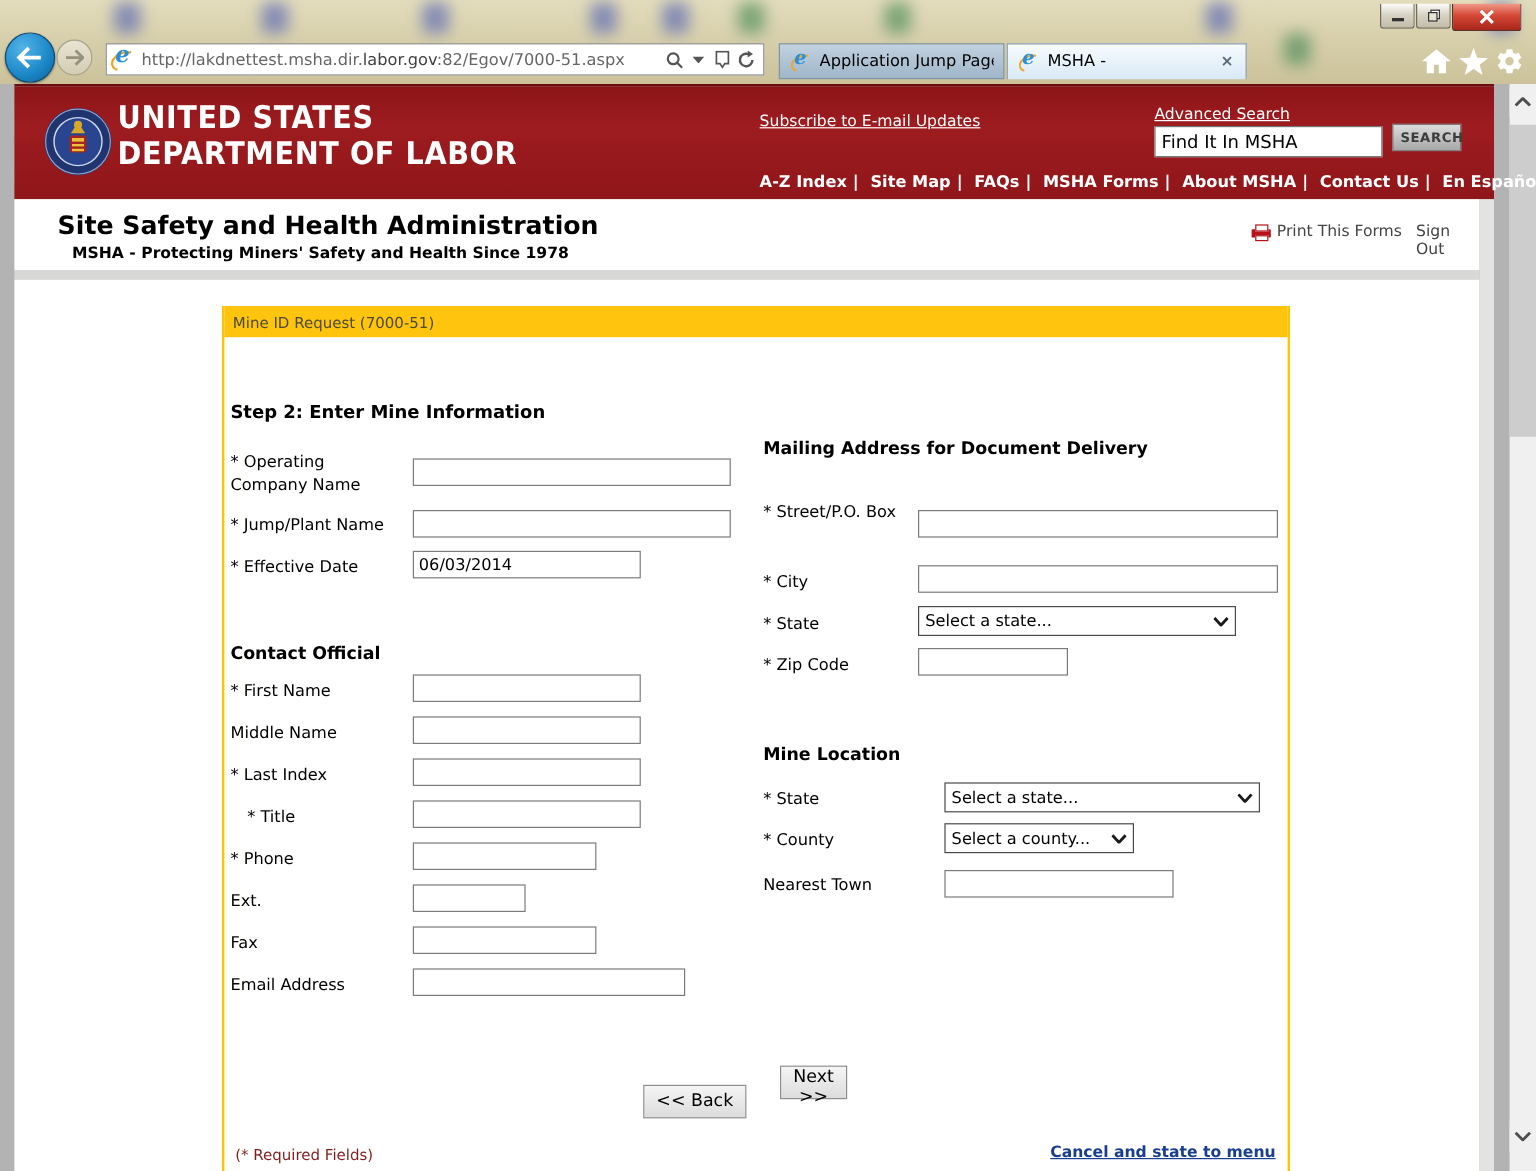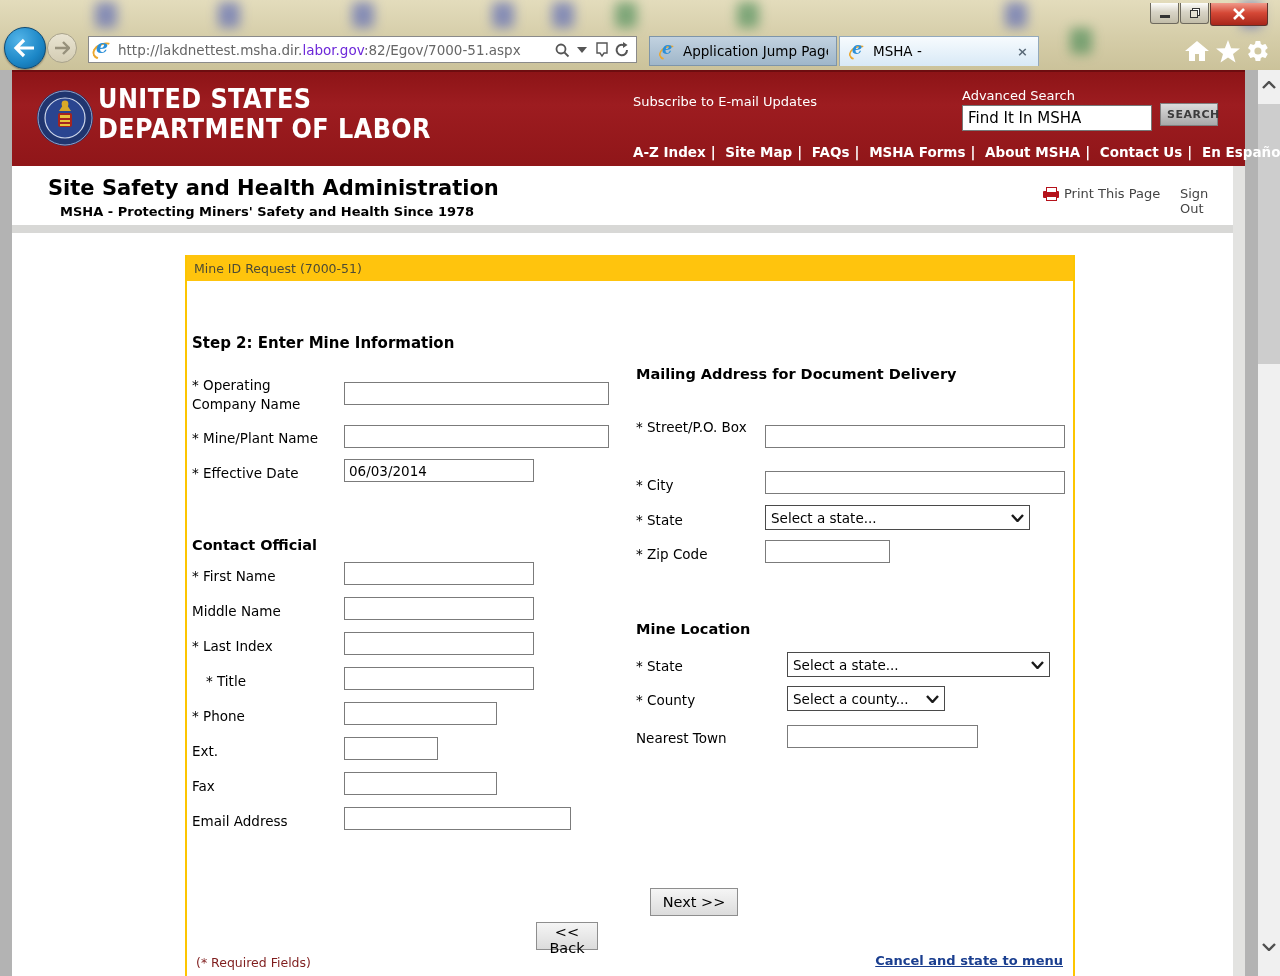--- a/index.html
+++ b/index.html
@@ -17,41 +17,41 @@
   .winbtn.close{background:linear-gradient(#f09a8a,#d54836 45%,#a8261a);border-color:#5d322d;height:22px;}
   .winbtn svg{display:block;}
 
   
   .navcircle{border-radius:50%;display:flex;align-items:center;justify-content:center;cursor:pointer;}
   #backBtn{left:4px;top:27px;width:40px;height:40px;background:radial-gradient(circle at 35% 30%,#53b4e8,#1b86c6 60%,#0f5f94);border:1px solid #0d4a74;box-shadow:0 1px 2px rgba(0,0,0,.4);}
   #fwdBtn{left:47px;top:33px;width:28px;height:28px;background:linear-gradient(#e9e4d2,#d4cdb4);border:1px solid #a9a38c;}
   #addressBar{left:88px;top:36px;width:549px;height:27px;background:#fff;border:1px solid #8a8a8a;display:flex;align-items:center;box-sizing:border-box;padding:0 4px;}
   #urlText{font-size:13.5px;white-space:nowrap;overflow:hidden;flex:1;margin-left:6px;}
   #urlText .dim{color:#666;}
-  #urlText .domain{color:#6d28d9;}
+  #urlText .domain{color:#404040;}
   .addr-ico{display:flex;align-items:center;justify-content:center;width:20px;height:24px;cursor:pointer;}
   .ie-logo{position:relative;width:19px;height:19px;flex:none;}
   .ie-logo .e{position:absolute;left:3px;top:-3px;font:italic bold 19px/19px "DejaVu Serif",serif;color:#2b8fd8;}
   .ie-logo .swoosh{position:absolute;left:-1px;top:3px;width:19px;height:12px;border:2px solid #eba72e;border-bottom-color:transparent;border-right-color:transparent;border-radius:50%;transform:rotate(-22deg);}
   .tab{top:36px;height:30px;box-sizing:border-box;display:flex;align-items:center;padding:0 8px;font-size:13px;cursor:pointer;}
   #tabInactive{left:649px;width:188px;background:linear-gradient(#c2d2e0,#9fb6c9);border:1px solid #7e95a9;color:#15202c;}
   #tabActive{left:839px;width:200px;background:linear-gradient(#f7fbfe,#d8e9f6);border:1px solid #93a9bc;border-bottom:none;color:#000;}
   .tab .lbl{margin-left:6px;white-space:nowrap;overflow:hidden;flex:1;}
   .tab-close{color:#5a6a78;font-size:13px;font-weight:bold;padding:0 2px;cursor:pointer;}
   .cmdico{top:38px;width:28px;height:26px;display:flex;align-items:center;justify-content:center;cursor:pointer;}
 
   
   #scrollTrack{left:1258px;top:70px;width:22px;height:906px;background:#f0f0f0;}
   #scrollThumb{left:1258px;top:104px;width:22px;height:260px;background:#cdcdcd;cursor:pointer;}
   .scrollArrow{left:1258px;width:22px;height:26px;display:flex;align-items:center;justify-content:center;background:#f0f0f0;cursor:pointer;}
 
   
   #redHeader{left:12px;top:70px;width:1233px;height:96px;background:linear-gradient(#8d1417,#9d1c20 35%,#901619);border-top:2px solid #6d0d10;box-sizing:border-box;color:#fff;}
   #agency{left:86px;top:12px;font-weight:bold;font-size:26px;line-height:30px;letter-spacing:.5px;transform:scaleX(.92);transform-origin:left;white-space:nowrap;}
-  .hdr-link{color:#fff;font-size:13px;cursor:pointer;}
+  .hdr-link{color:#fff;text-decoration:underline;font-size:13px;cursor:pointer;}
   #searchBox{left:950px;top:33px;width:190px;height:26px;border:1px solid #777;background:#fff;box-sizing:border-box;font-size:15px;padding:2px 5px;font-family:inherit;color:#000;}
   #searchBtn{left:1148px;top:31px;width:58px;height:23px;background:linear-gradient(#dcdcdc,#a8a8a8);border:1px solid #808080;color:#3c3c3c;font-weight:bold;font-size:11px;letter-spacing:.5px;cursor:pointer;font-family:inherit;}
   #hdrNav{left:621px;top:72px;font-size:13.5px;font-weight:bold;white-space:nowrap;}
   #hdrNav a{color:#fff;text-decoration:none;cursor:pointer;text-align:center;}
   #hdrNav .sep{color:#fff;margin:0 5px;}
 
   
   #mshaBand{left:12px;top:166px;width:1221px;height:59px;background:#fff;color:#000;}
   #mshaTitle{left:36px;top:10px;font-size:21px;font-weight:bold;}
   #mshaTag{left:48px;top:38px;font-size:13px;font-weight:bold;}
@@ -228,35 +228,35 @@
       <a>About MSHA</a><span class="sep">|</span>
       <a>Contact Us</a><span class="sep">|</span>
       <a>En Español</a>
     </div>
   </div>
 
   <div id="mshaBand" class="abs">
     <div id="mshaTitle" class="abs">Site Safety and Health Administration</div>
     <div id="mshaTag" class="abs">MSHA - Protecting Miners' Safety and Health Since 1978</div>
     <span class="abs printer" style="left:1031px;top:20px"><i class="pbody"></i><i class="paper"></i><i class="tray"></i></span>
-    <a class="abs util" style="left:1052px;top:20px">Print This Page</a>
+    <a class="abs util" style="left:1052px;top:20px">Print This Forms</a>
     <a class="abs util" style="left:1168px;top:20px">Sign Out</a>
   </div>
   <div id="grayStrip" class="abs"></div>
   <div id="pageBg" class="abs"></div>
   <div id="rightGutter" class="abs"></div>
 
   <div id="formBox" class="abs">
     <div id="formBanner" class="abs">Mine ID Request (7000-51)</div>
 
     <div class="abs h1" style="left:5px;top:79px">Step 2: Enter Mine Information</div>
 
     <div class="abs lbl" style="left:5px;top:121px;width:125px">* Operating Company Name</div>
     <input class="inp" style="left: 157px; top: 127px; width: 265px;" value="">
-    <div class="abs lbl" style="left:5px;top:174px;width:150px">* Mine/Plant Name</div>
+    <div class="abs lbl" style="left:5px;top:174px;width:150px">* Jump/Plant Name</div>
     <input class="inp" style="left: 157px; top: 170px; width: 265px;" value="">
     <div class="abs lbl" style="left:5px;top:209px;width:150px">* Effective Date</div>
     <input class="inp" style="left: 157px; top: 204px; width: 190px;" value="06/03/2014">
 
     <div class="abs h2" style="left:5px;top:282px">Contact Official</div>
     <div class="abs lbl" style="left:5px;top:312px">* First Name</div>
     <input class="inp" style="left: 157px; top: 307px; width: 190px;" value="">
     <div class="abs lbl" style="left:5px;top:347px">Middle Name</div>
     <input class="inp" style="left: 157px; top: 342px; width: 190px;" value="">
     <div class="abs lbl" style="left:5px;top:382px">* Last Index</div>
@@ -298,19 +298,19 @@
     <div class="abs lbl" style="left:449px;top:436px">* County</div>
     <div class="sel" style="left:600px;top:431px;width:158px">
       <span>Select a county...</span>
       <svg width="13" height="8">
           <path d="M1 1 L6.5 7 L12 1" fill="none" stroke="#1a1a1a" stroke-width="2.4"></path>
         </svg>
     </div>
     <div class="abs lbl" style="left:449px;top:474px">Nearest Town</div>
     <input class="inp" style="left: 600px; top: 470px; width: 191px;" value="">
 
-    <button class="btn" style="left:349px;top:667px;width:62px">&lt;&lt; Back</button>
-    <button class="btn" style="left:463px;top:633px;width:88px">Next &gt;&gt;</button>
+    <button class="btn" style="left:349px;top:649px;width:86px">&lt;&lt; Back</button>
+    <button class="btn" style="left:463px;top:633px;width:56px">Next &gt;&gt;</button>
     <div id="reqNote" class="abs">(* Required Fields)</div>
     <a id="cancelLink" class="abs">Cancel and state to menu</a>
   </div>
 
 </div>
 
 </body></html>

